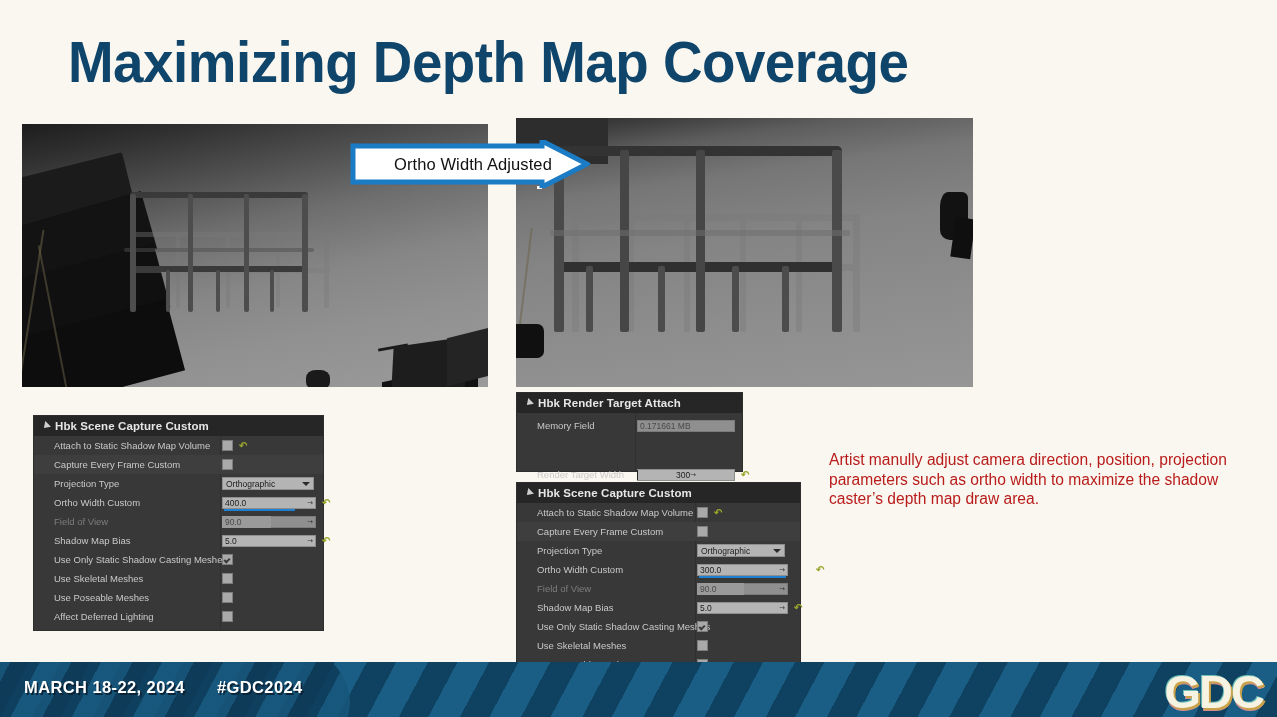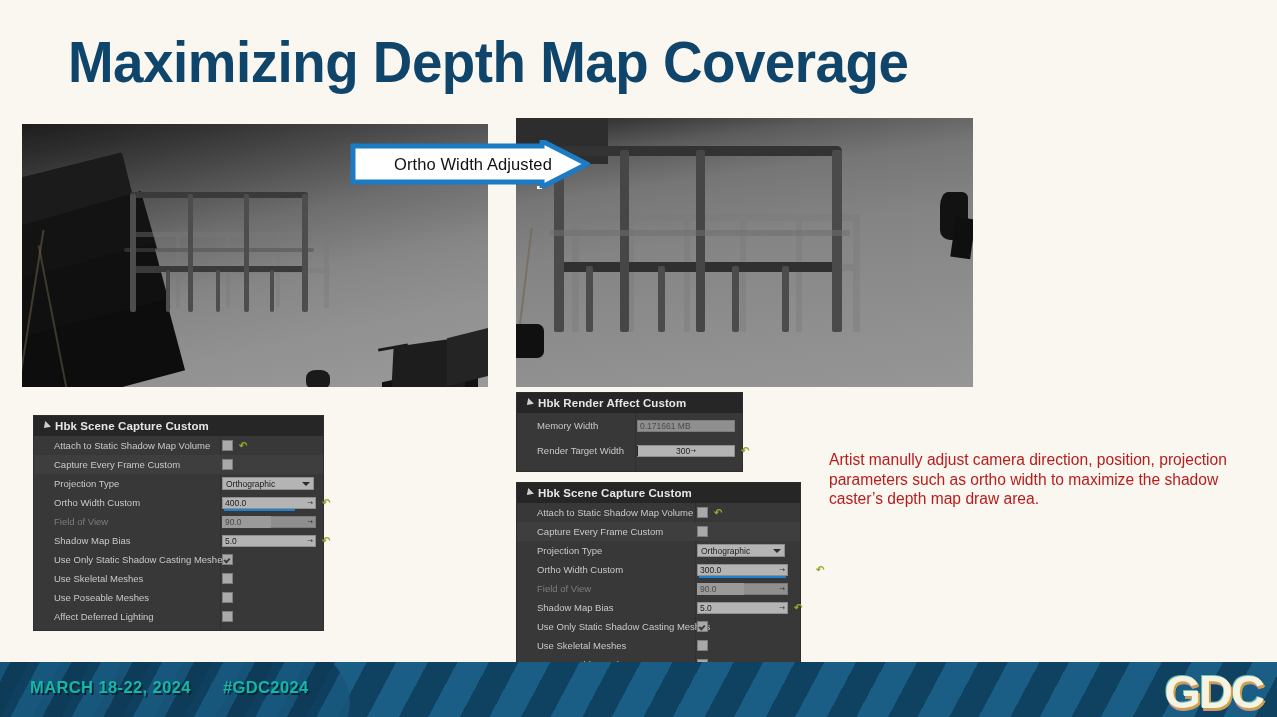--- a/index.html
+++ b/index.html
@@ -150,23 +150,23 @@
   }
   .footer .swirl{
     position:absolute;left:-80px;top:-60px;width:430px;height:200px;
     border-radius:50%;
     background:repeating-linear-gradient(118deg,
       #0d3a57 0px,#0d3a57 26px,
       #17567b 26px,#17567b 54px);
     opacity:.85;
   }
   .footer-text{
-    position:absolute;left:30px;top:16px;display:flex;gap:32px;align-items:center;
+    position:absolute;left:24px;top:16px;display:flex;gap:32px;align-items:center;
     font-family:"Liberation Sans",sans-serif;font-weight:bold;font-size:16.5px;
-    color:#14b8a6;letter-spacing:.4px;
+    color:#ffffff;letter-spacing:.4px;
     text-shadow:1.6px 1.6px 0 #0a2336;
     z-index:3;
   }
   .gdc-logo{
     position:absolute;right:14px;top:2px;z-index:3;
     font-family:"Liberation Sans Narrow","Liberation Sans",sans-serif;
     font-weight:bold;font-size:47px;color:#f7f3e2;letter-spacing:-2px;
     text-shadow:2px 2px 0 #c9a24a, -1px -1px 0 #6fc1b8, 1px 3px 0 #d08d8d;
   }
 </style>
@@ -349,34 +349,34 @@
       <span class="lbl">Affect Deferred Lighting</span>
       <span class="val" style="left:188px;">
           <span class="cb"></span>
         </span>
     </div>
   </div>
 
   <div class="ue-panel" style="left:517px;top:393px;width:225px;height:78px;">
     <div class="ue-head">
       <span class="tri"></span>
-      <span>Hbk Render Affect Custom</span>
+      <span>Hbk Render Target Attach</span>
     </div>
     <div class="ue-divider" style="left:118px;"></div>
 
     <div class="ue-row" style="height:25px;">
-      <span class="lbl">Memory Width</span>
+      <span class="lbl">Memory Field</span>
       <span class="val" style="left:120px;">
         <span class="field ro" style="width:92px;justify-content:flex-start;">
           <span>0.171661 MB</span>
         </span>
       </span>
     </div>
 
-    <div class="ue-row" style="height:25px;">
+    <div class="ue-row" style="height:25px;margin-top:24px;">
       <span class="lbl">Render Target Width</span>
       <span class="val" style="left:120px;">
         <span class="field" style="width:92px;justify-content:center;">
           <span class="caret"></span>
           <span>300</span>
           <span class="spin">↗</span>
         </span>
         <span class="reset">↶</span>
       </span>
     </div>

